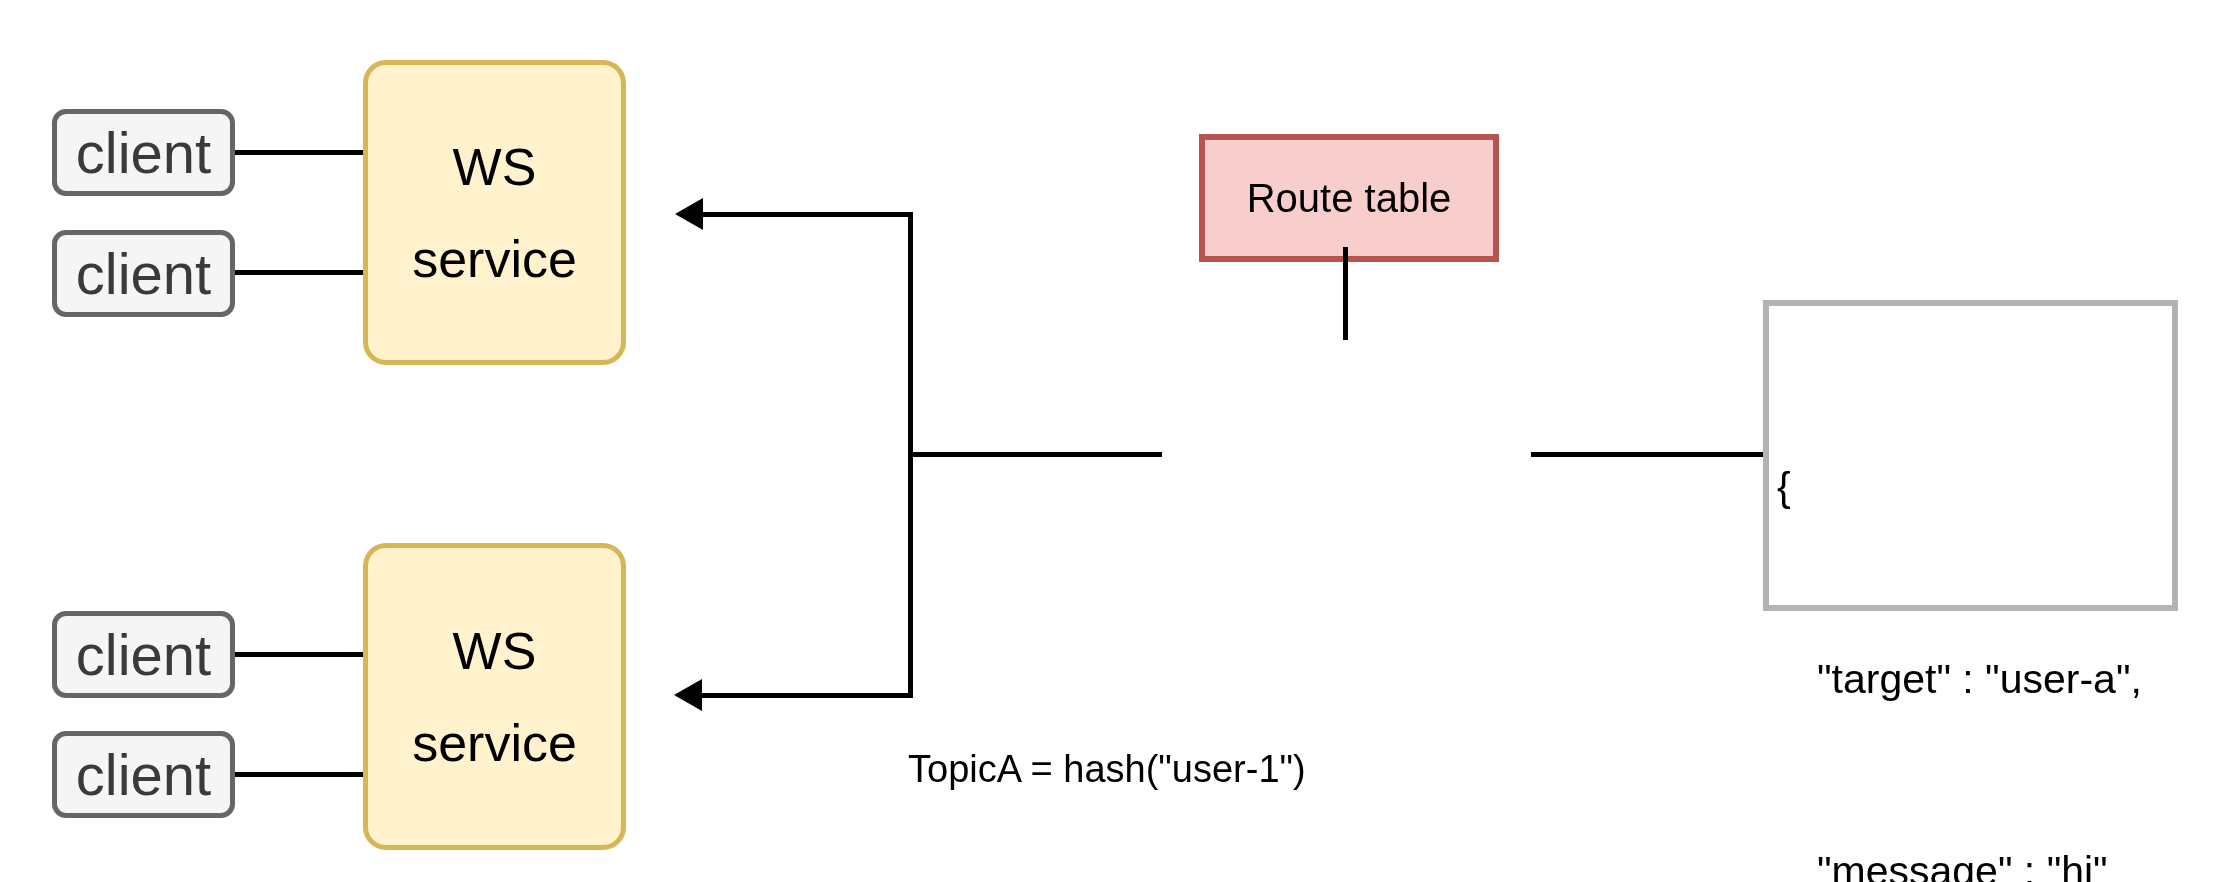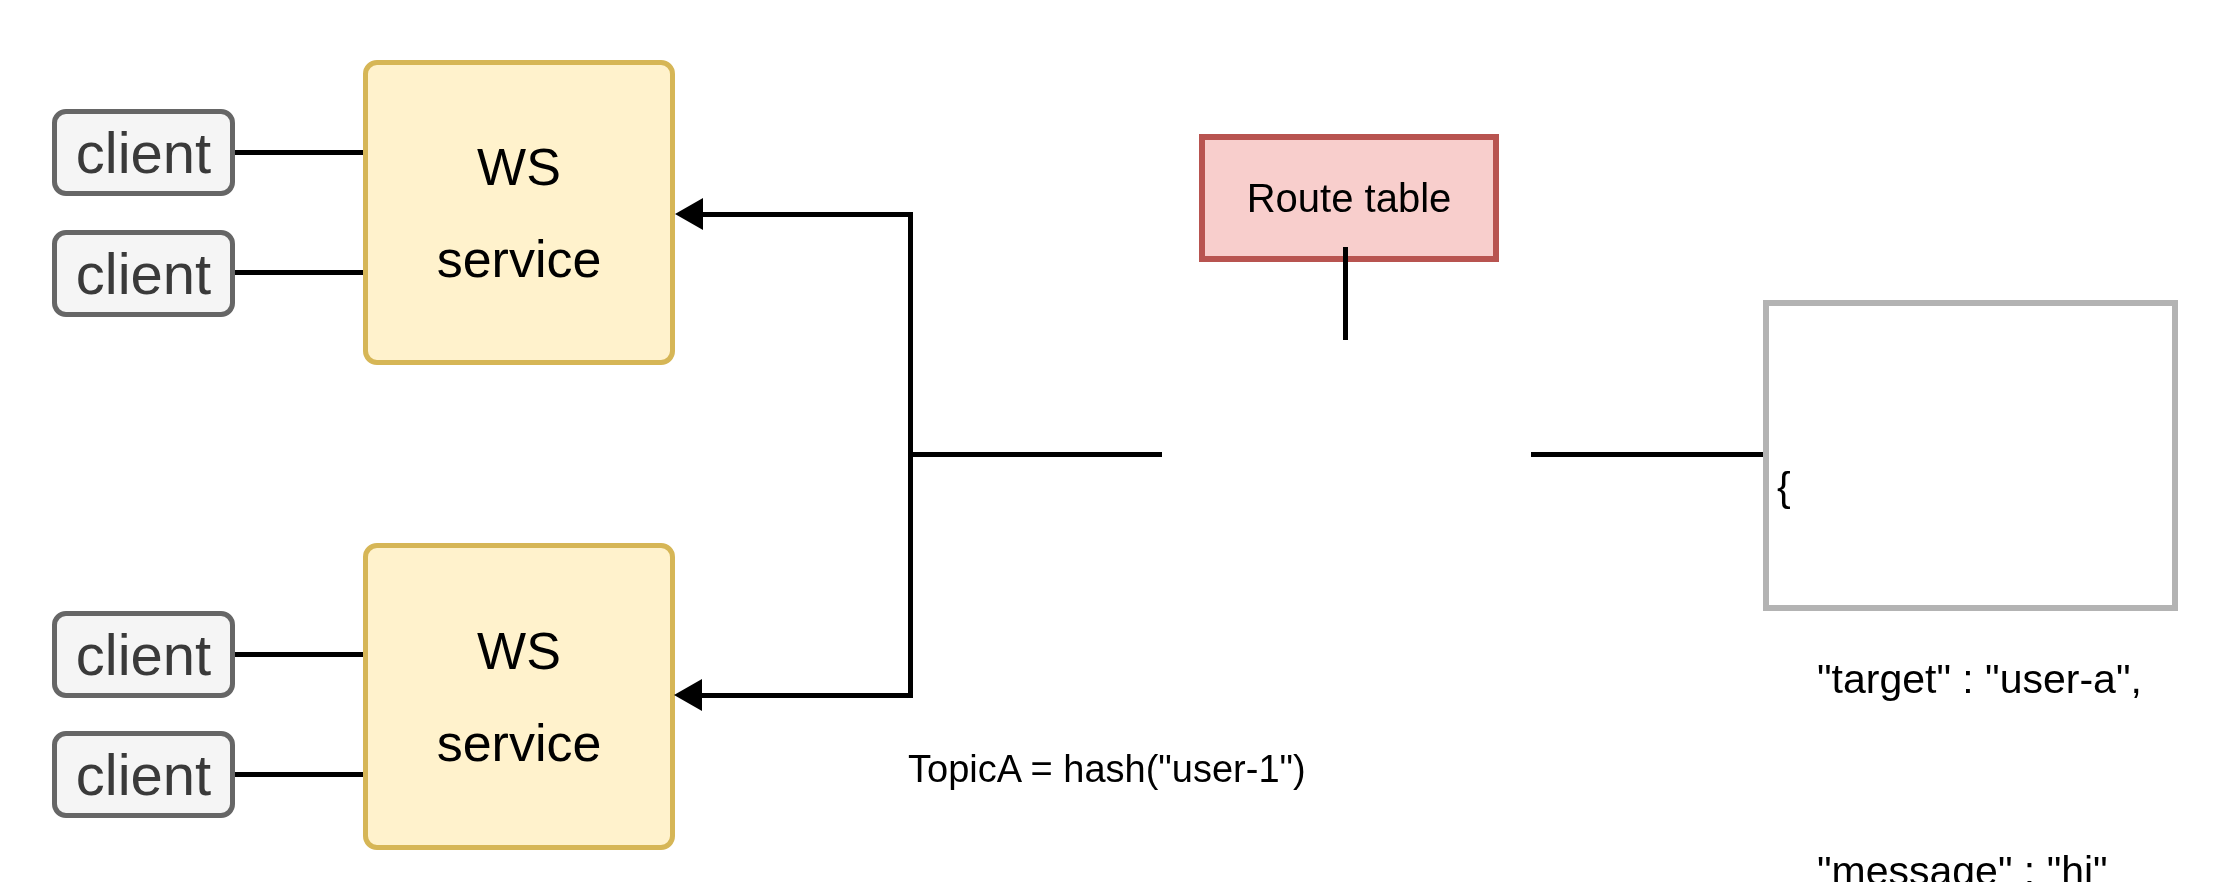--- a/index.html
+++ b/index.html
@@ -37,24 +37,24 @@
     color: #3a3a3a;
   }
   .client.c1 { top: 109px; }
   .client.c2 { top: 230px; }
   .client.c3 { top: 611px; }
   .client.c4 { top: 731px; }
 
   
   .ws {
     left: 363px;
-    width: 312px;
+    width: 263px;
     background: var(--ws-fill, #fff2cc);
     border: 5px solid var(--ws-stroke, #d6b656);
-    border-radius: 14px;
+    border-radius: 23px;
     font-size: 52px;
     flex-direction: column;
     line-height: 92px;
   }
   .ws.ws1 { top: 60px;  height: 305px; }
   .ws.ws2 { top: 543px; height: 307px; }
 
   
   .route {
     left: 1199px;

